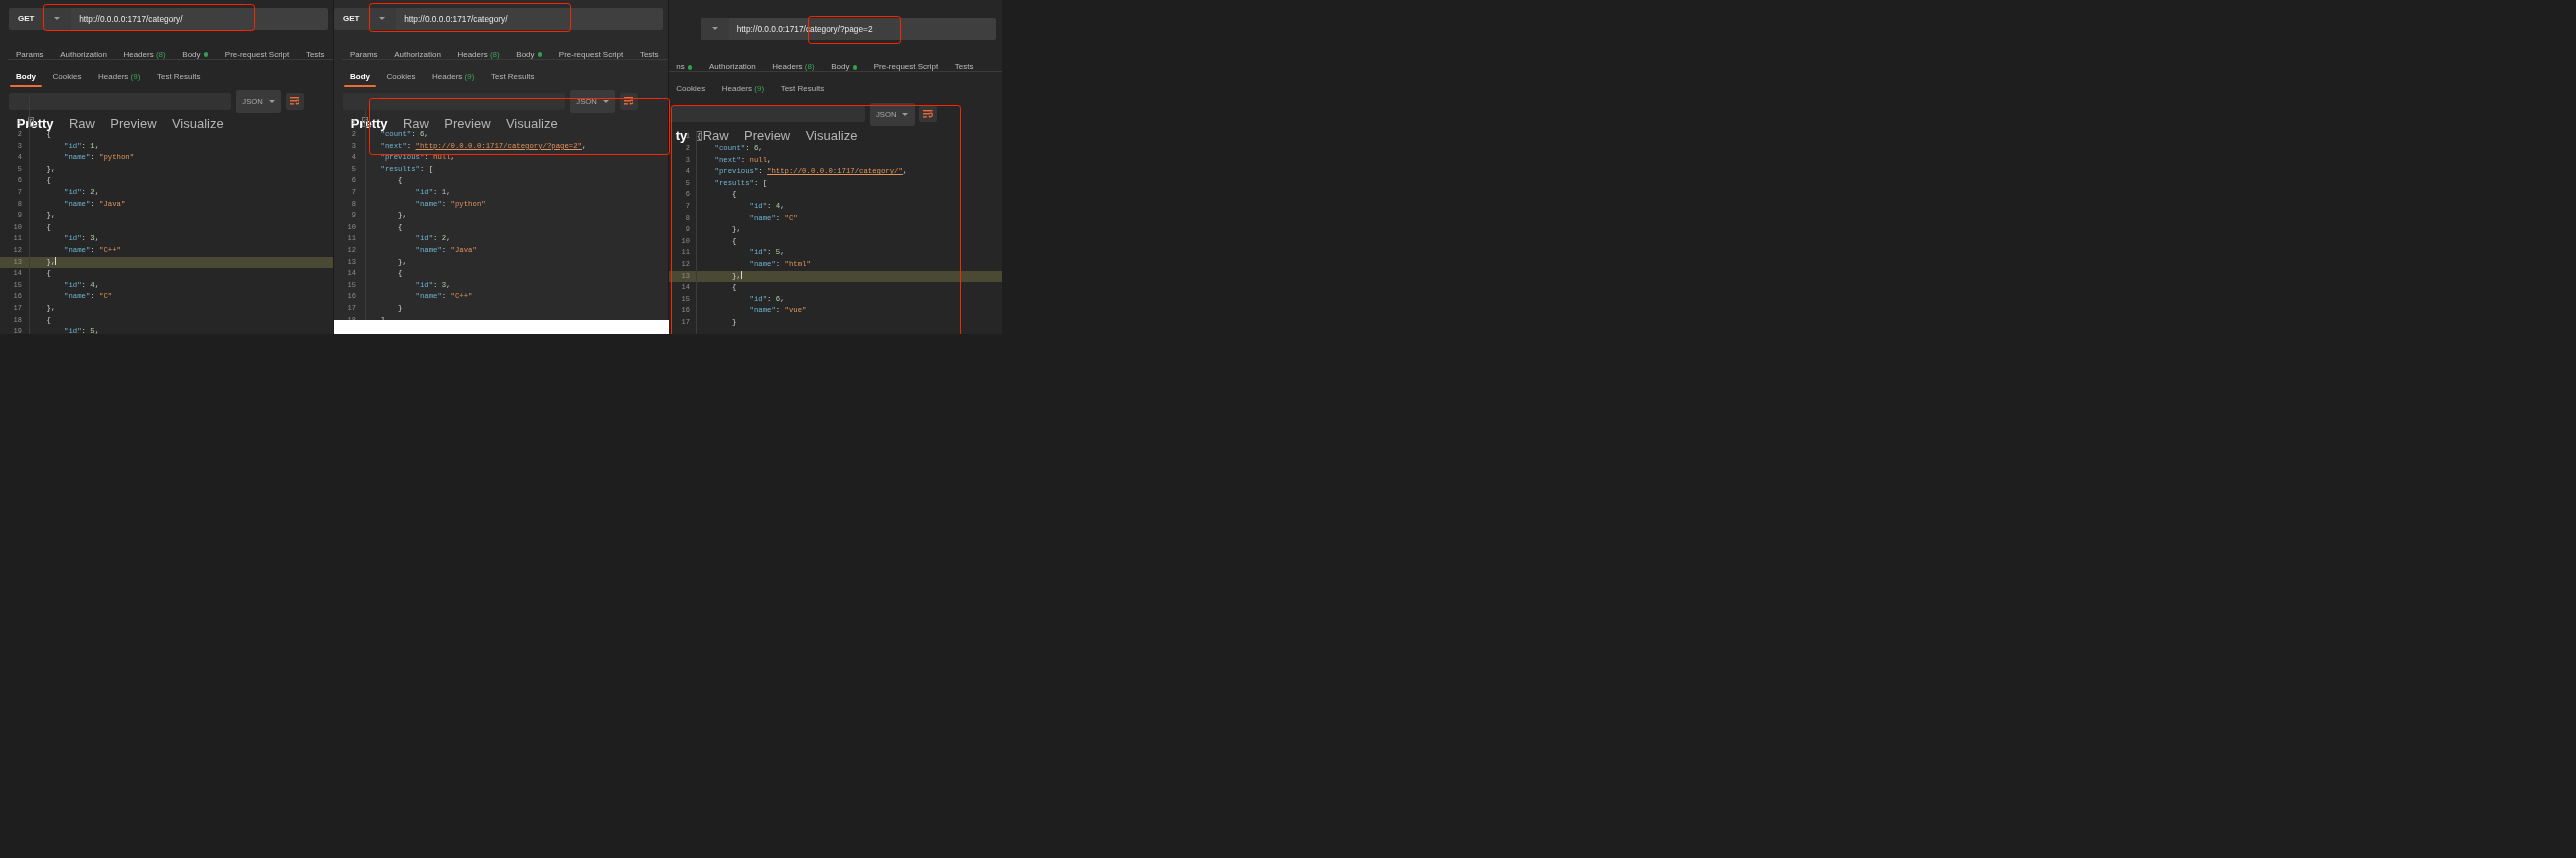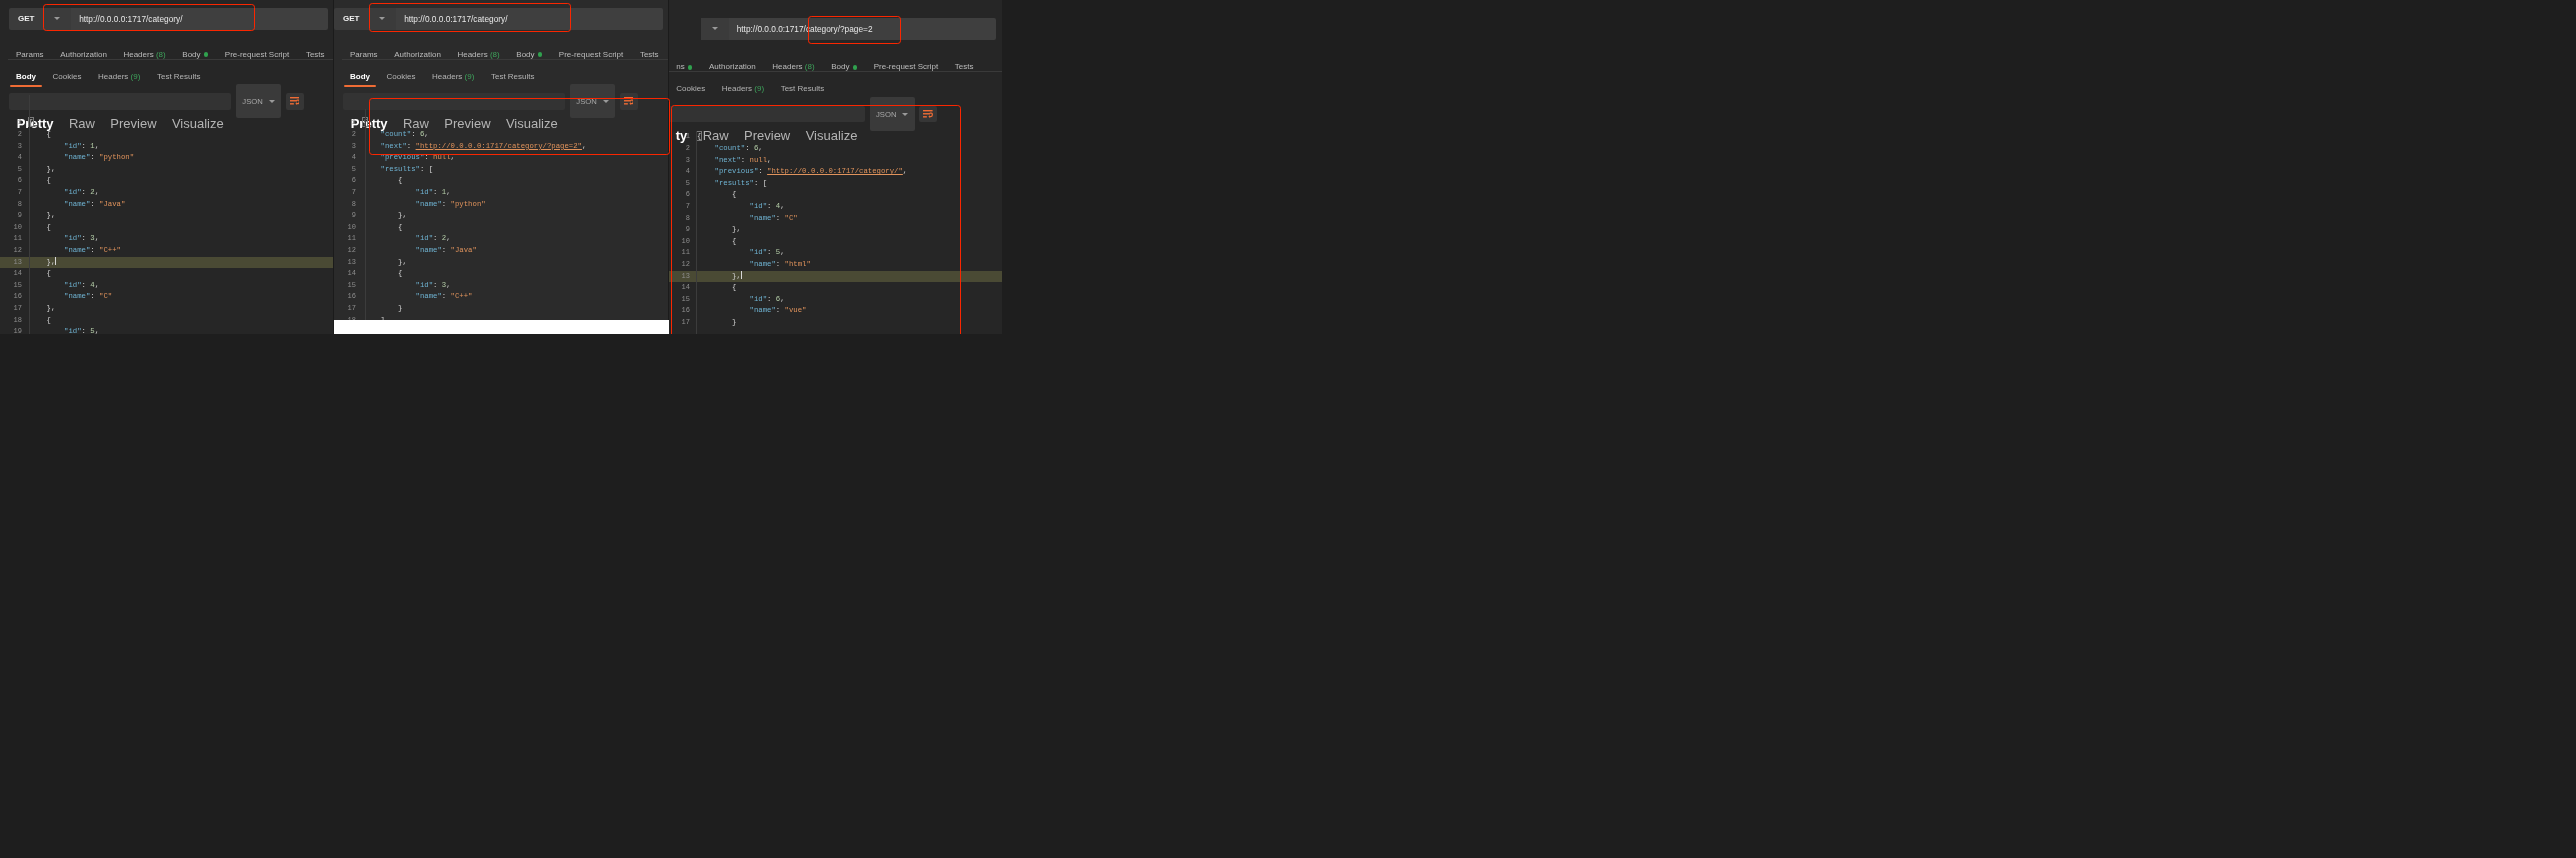--- a/index.html
+++ b/index.html
@@ -41,21 +41,21 @@
   .restabs{display:flex;align-items:flex-end;height:23px;font-size:8px;color:#b4b4b4;white-space:nowrap;}
   .restabs .t{padding:0 8.3px 5.8px 8.3px;position:relative;}
   .restabs .t.active{color:#fff;font-weight:bold;}
   .restabs .t.active::after{content:"";position:absolute;left:2.6px;right:2.6px;bottom:0;height:1.9px;background:#ef6c35;border-radius:1.3px;}
 
   
   .fmtbar{display:flex;align-items:center;gap:4.5px;height:22px;}
   .seg{display:flex;background:#333333;border-radius:1.9px;height:16.6px;align-items:center;}
   .seg .s{padding:0 7.7px;font-size:13px;color:#b4b4b4;line-height:16.6px;margin-top:45px;}
   .seg .s.active{color:#fff;font-weight:bold;}
-  .jsonsel{background:#3a3a3a;border-radius:1.9px;height:34px;display:flex;align-items:center;gap:5.8px;padding:0 6.4px;font-size:7.7px;color:#a8a8a8;}
+  .jsonsel{background:#3a3a3a;border-radius:1.9px;height:23px;display:flex;align-items:center;gap:5.8px;padding:0 6.4px;font-size:7.7px;color:#a8a8a8;}
   .wrapbtn{background:#363636;border-radius:1.9px;height:16.6px;width:18px;display:flex;align-items:center;justify-content:center;}
 
   
   .code{font-family:"Liberation Mono","DejaVu Sans Mono",monospace;font-size:7.3px;line-height:11.6px;}
   .cl{display:flex;height:11.6px;align-items:center;white-space:pre;}
   .ln{width:22px;text-align:right;color:#8d8d8d;padding-right:7px;flex:none;font-size:7px;}
   .ctx{flex:1;color:#d4d4d4;position:relative;}
   .cl.hl{background:#4a4a34;}
   .k{color:#6fb3d2;}
   .n{color:#b5cea8;}

